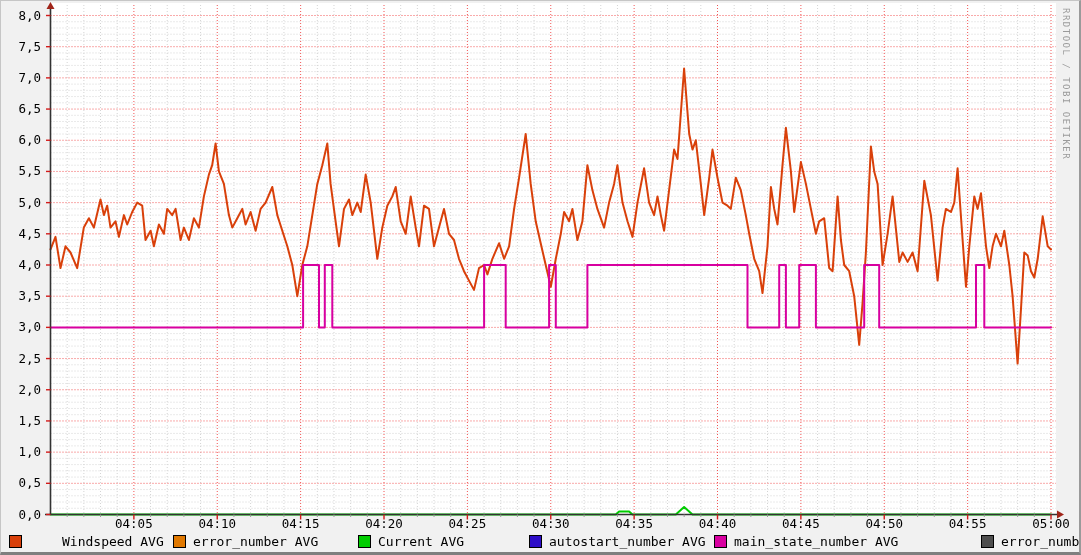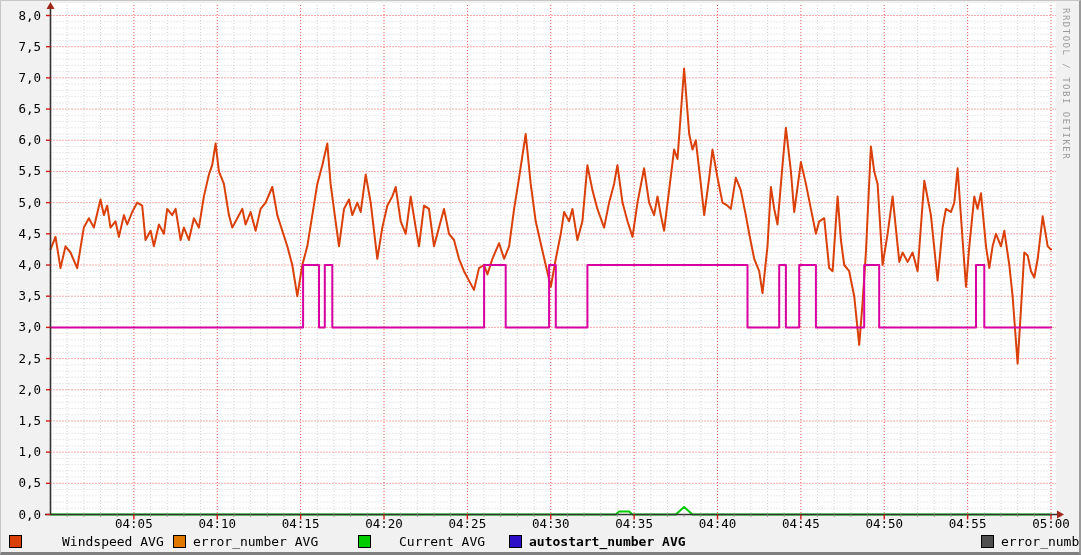--- a/index.html
+++ b/index.html
@@ -298,27 +298,31 @@
     </svg>
   <div class="legend" id="legend">
       <div class="legend-item" style="left: 8px; gap: 33px;">
         <span class="legend-swatch" style="background: rgb(217, 64, 10);"></span>
         <span class="legend-label">Windspeed AVG</span>
       </div>
       <div class="legend-item" style="left: 172px;">
         <span class="legend-swatch" style="background: rgb(224, 120, 0);"></span>
         <span class="legend-label">error_number AVG</span>
       </div>
-      <div class="legend-item" style="left: 357px; gap: 21px;">
+      <div class="legend-item" style="left: 357px;">
         <span class="legend-swatch" style="background: rgb(0, 204, 0);"></span>
         <span class="legend-label">Current AVG</span>
       </div>
-      <div class="legend-item" style="left: 508px; font-weight: bold;">
+      <div class="legend-item" style="left: 528px;">
         <span class="legend-swatch" style="background: rgb(45, 13, 200);"></span>
         <span class="legend-label">autostart_number AVG</span>
+      </div>
+      <div class="legend-item" style="left: 713px;">
+        <span class="legend-swatch" style="background: rgb(216, 0, 160);"></span>
+        <span class="legend-label">main_state_number AVG</span>
       </div>
       <div class="legend-item" style="left: 980px;">
         <span class="legend-swatch" style="background: rgb(78, 78, 78);"></span>
         <span class="legend-label">error_number AVG</span>
       </div>
     </div>
   <div class="watermark">RRDTOOL / TOBI OETIKER</div>
 </div>
 
 </body></html>

